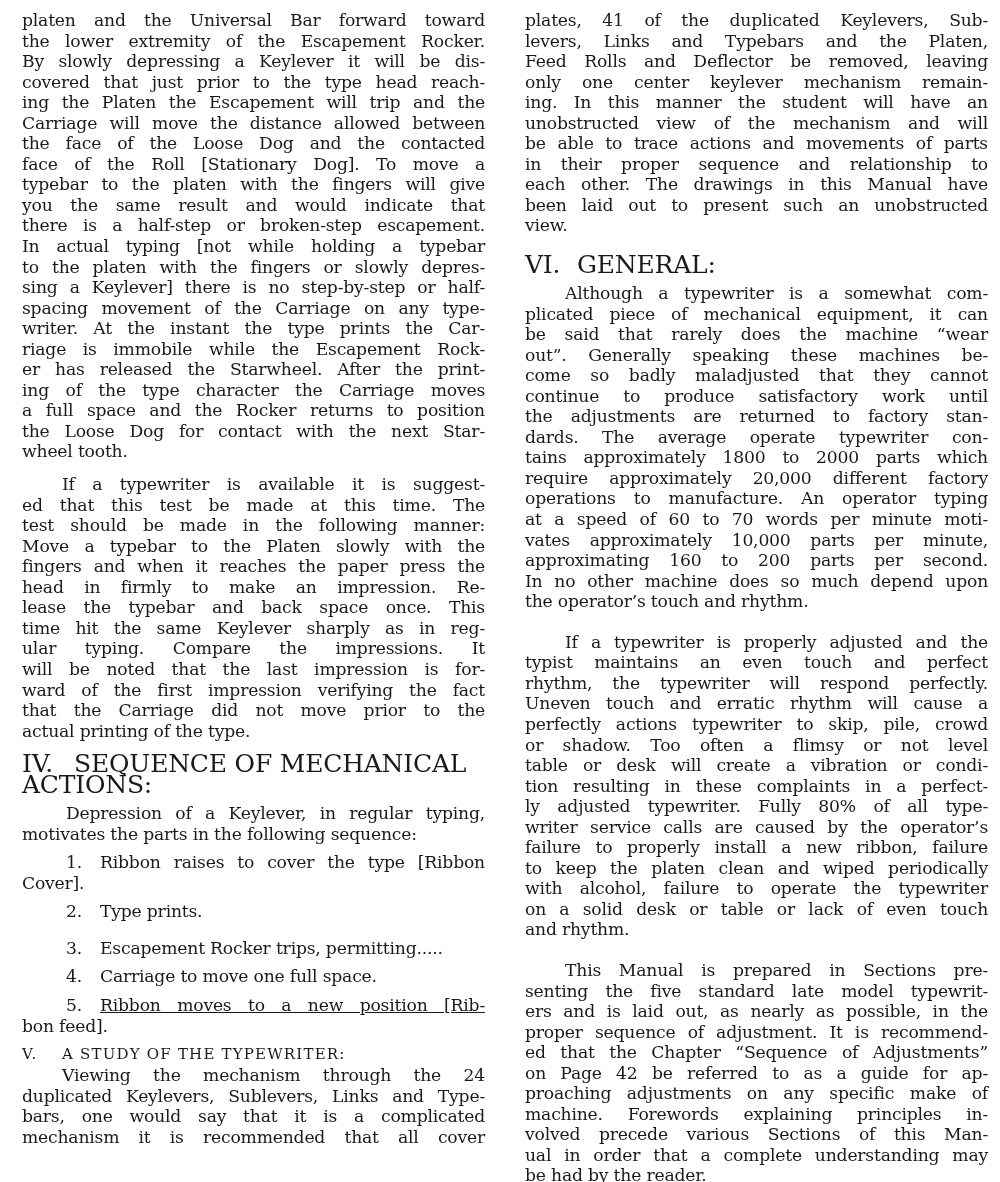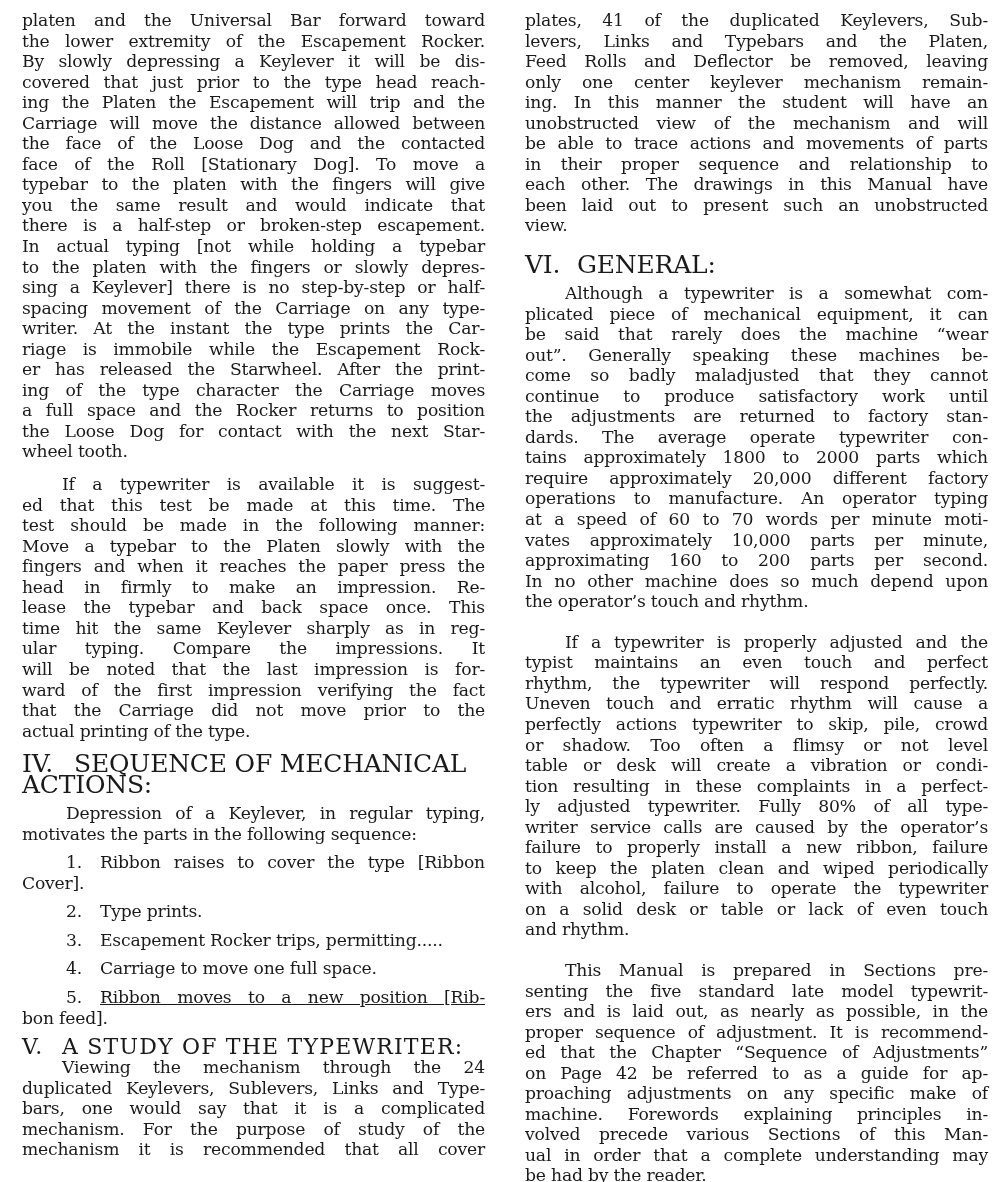--- a/index.html
+++ b/index.html
@@ -10,21 +10,21 @@
   .col-right { left:525px; width:463px; }
   .line { display:block; font-size:17.2px; line-height:20.55px; height:20.55px;
           white-space:nowrap; text-align:justify; text-align-last:justify; letter-spacing:-0.2px; }
   .line.last { text-align-last:left; }
   .line.indent { padding-left:40px; }
   .gap { height:12px; }
   .gap-s { height:8px; }
   .heading { font-family:"DejaVu Serif", "Liberation Serif", serif; font-size:25px; line-height:21px;
              white-space:nowrap; letter-spacing:-0.2px; }
   .heading .num { display:inline-block; width:52px; }
-  .h-wide { font-size:22px; letter-spacing:1.2px; }
+  .h-wide { font-size:15px; letter-spacing:1.2px; }
   .h-wide .num { width:40px; }
 </style>
 </head>
 <body>
 
 <div class="col col-left">
   <div>
       <span class="line">platen and the Universal Bar forward toward</span>
       <span class="line">the lower extremity of the Escapement Rocker.</span>
       <span class="line">By slowly depressing a Keylever it will be dis-</span>
@@ -79,21 +79,21 @@
         <div style="margin-top: 8px;">
           <span class="line" style="text-align-last: justify; padding-left: 44px; display: flex; justify-content: flex-start;">
             <span style="display: inline-block; width: 34px;">1.</span>
             <span style="flex: 1 1 0%; text-align: justify; text-align-last: justify;">Ribbon raises to cover the type [Ribbon</span>
           </span>
           <span class="line last">Cover].</span>
         </div>
         <div style="margin-top: 8px;">
           <span class="line" style="text-align-last: left; padding-left: 44px;"><span style="display: inline-block; width: 34px;">2.</span><span>Type  prints.</span></span>
         </div>
-        <div style="margin-top: 8px;">
+        <div style="margin-top: 16px;">
           <span class="line" style="text-align-last: left; padding-left: 44px;"><span style="display: inline-block; width: 34px;">3.</span><span>Escapement Rocker trips, permitting.....</span></span>
         </div>
         <div style="margin-top: 8px;">
           <span class="line" style="text-align-last: left; padding-left: 44px;"><span style="display: inline-block; width: 34px;">4.</span><span>Carriage  to  move  one  full  space.</span></span>
         </div>
         <div style="margin-top: 8px;">
           <span class="line" style="text-align-last: justify; padding-left: 44px; display: flex; justify-content: flex-start;">
             <span style="display: inline-block; width: 34px;">5.</span>
             <span style="flex: 1 1 0%; text-align: justify; text-align-last: justify; text-decoration: underline;">Ribbon moves to a new position [Rib-</span>
           </span>
@@ -103,21 +103,20 @@
   </div>
   <div class="gap-s"></div>
   <div>
     <div class="heading h-wide">
       <span class="num">V.</span><span>A STUDY OF THE TYPEWRITER:</span>
     </div>
     <div>
         <span class="line indent">Viewing the mechanism through the 24</span>
         <span class="line">duplicated Keylevers, Sublevers, Links and Type-</span>
         <span class="line">bars, one would say that it is a complicated</span>
-        <span class="line">mechanism.  For the purpose of study of the</span>
         <span class="line">mechanism it is recommended that all cover</span>
       </div>
   </div>
 </div>
 
 <div class="col col-right">
   <div>
       <span class="line">plates, 41 of the duplicated Keylevers, Sub-</span>
       <span class="line">levers, Links and Typebars and the Platen,</span>
       <span class="line">Feed Rolls and Deflector be removed, leaving</span>

